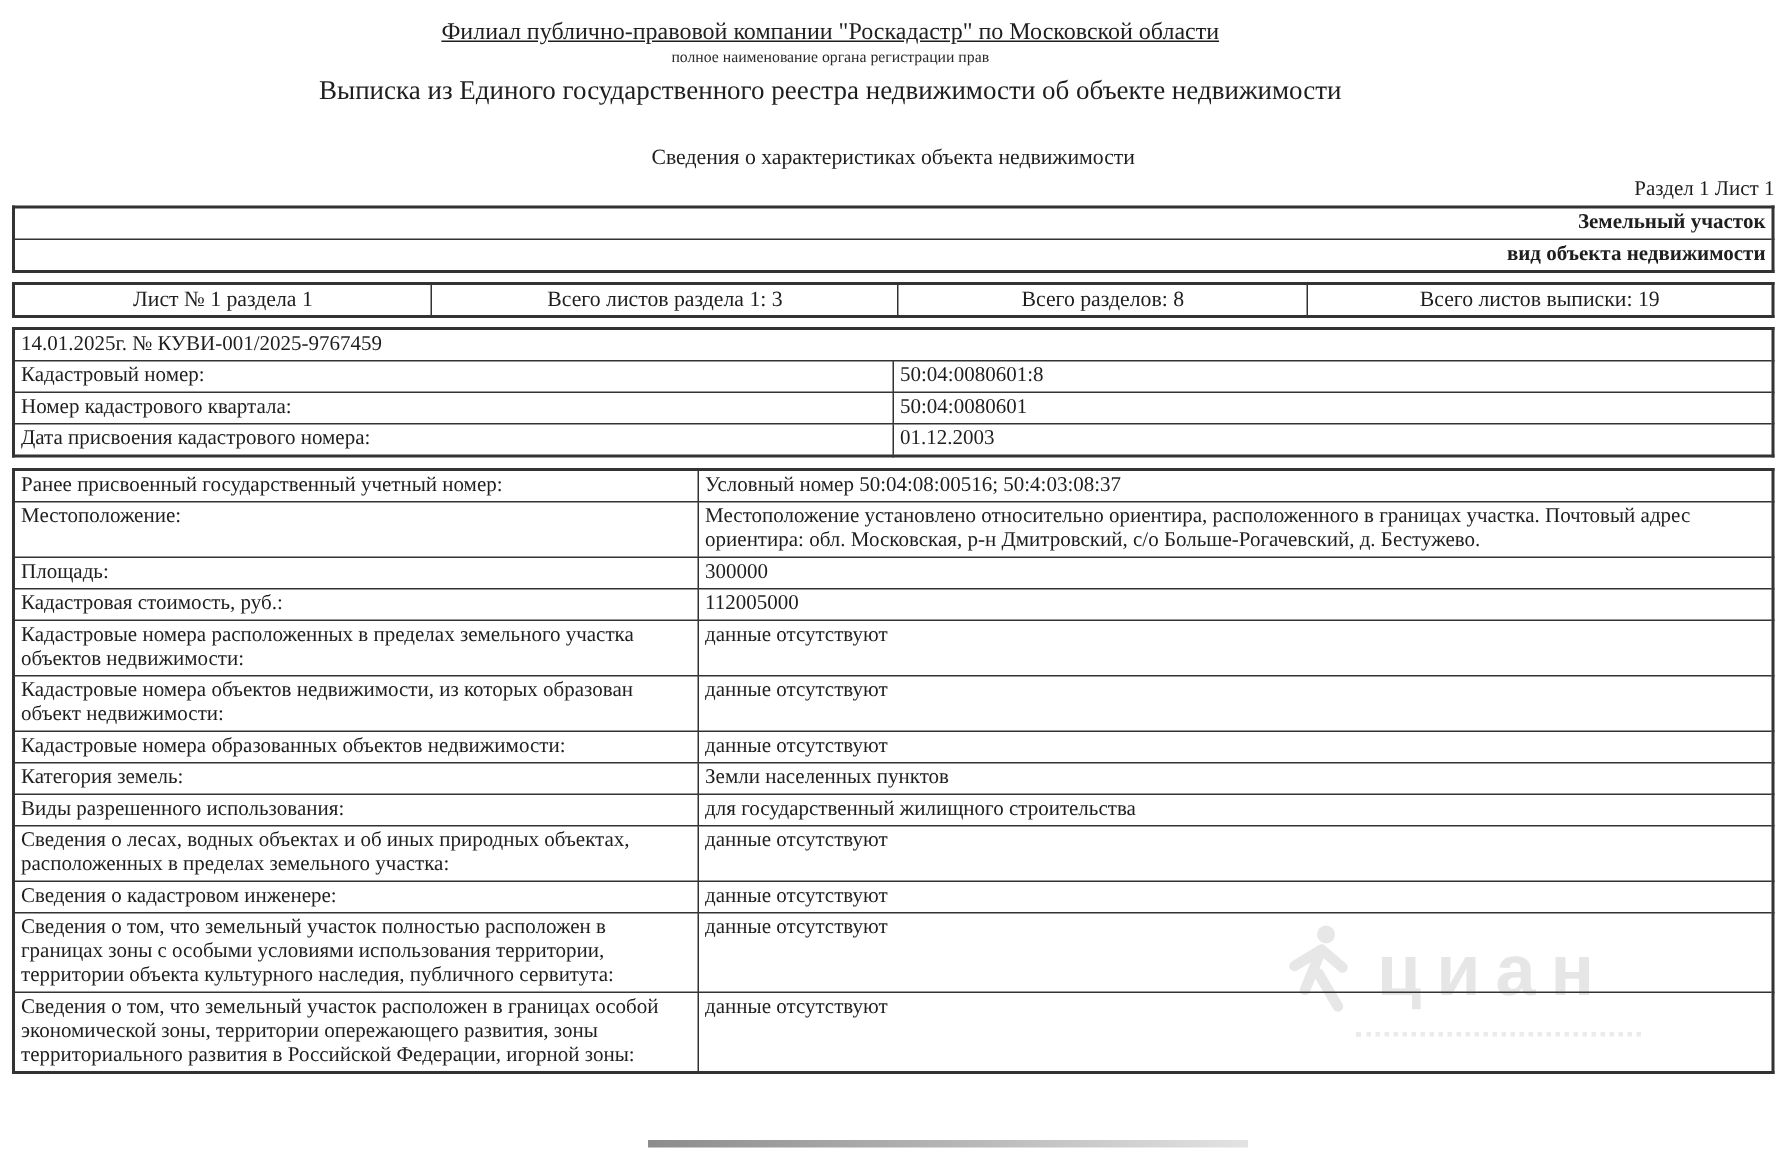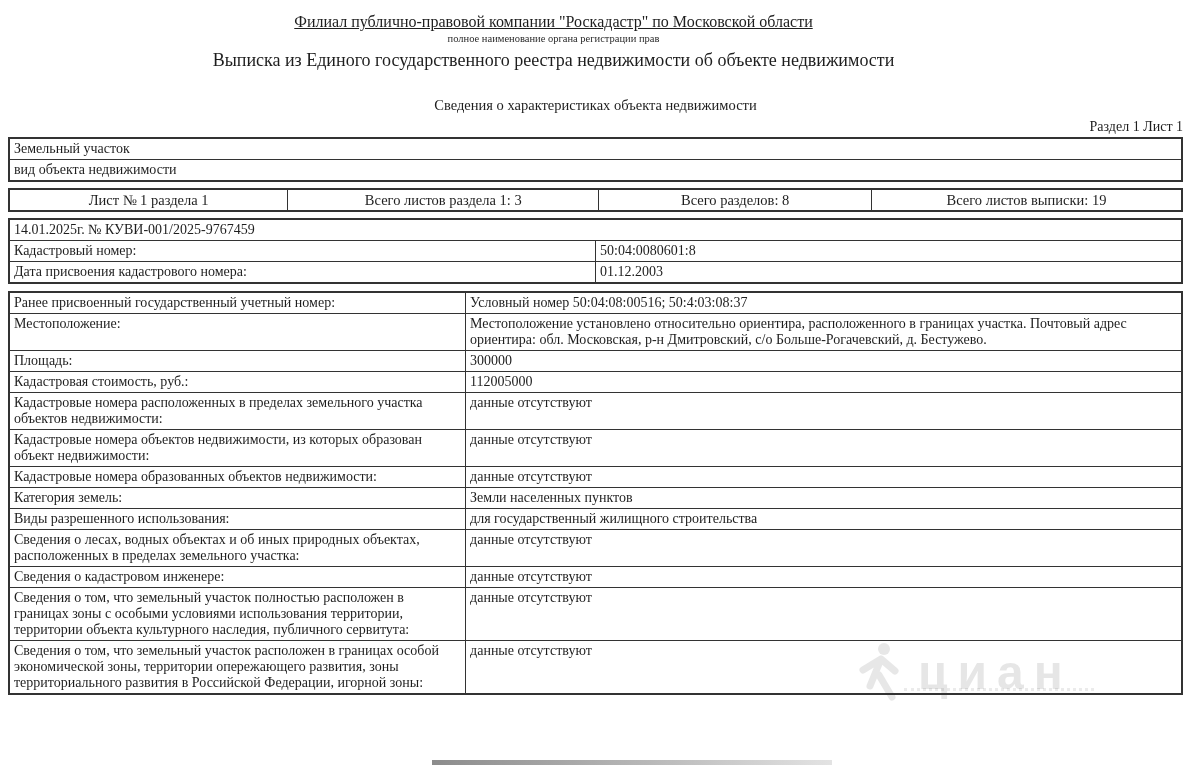--- a/index.html
+++ b/index.html
@@ -23,39 +23,39 @@
   
   table{width:100%;border-collapse:collapse;table-layout:fixed;}
   .tbl{border:2px solid #333;}
   .tbl td{
     border:1.5px solid #333;
     font-size:14px;line-height:16px;
     padding:2px 4px;vertical-align:top;
     overflow:hidden;
   }
   .obj-table{margin-top:2px;}
-  .obj-table td{text-align:left;padding:2px 4px;}
+  .obj-table td{text-align:right;padding:2px 4px;font-weight:bold;}
   .obj-value{font-size:14.5px;}
   .obj-caption{font-size:14px;}
 
   .sheet-table{margin-top:6px;}
   .sheet-table td{text-align:center;font-size:14.5px;padding:2px 4px;}
   .sheet-c1{width:23.7%;}
   .sheet-c2{width:26.6%;}
   .sheet-c3{width:23.2%;}
   .sheet-c4{width:26.5%;}
 
   .cad-table{margin-top:6px;}
   .det-table{margin-top:7px;}
   .label-col{width:37.6%;}
   td.row-label{padding-right:10px;}
 
   
   .watermark{
-    position:absolute;left:856px;top:640px;
+    position:absolute;left:856px;top:614px;
     display:flex;align-items:center;gap:16px;
     pointer-events:none;user-select:none;
   }
   .wm-brand{
     font-family:"Liberation Sans", sans-serif;
     font-weight:bold;font-size:48px;line-height:48px;
     letter-spacing:10px;color:rgba(60,60,60,0.13);
   }
   .wm-tagline{
     position:absolute;left:904px;top:688px;width:190px;height:0;
@@ -104,20 +104,24 @@
     </table>
 
   <table class="tbl cad-table">
     <tbody>
         <tr>
       <td colspan="2">14.01.2025г. № КУВИ-001/2025-9767459</td>
     </tr>
     <tr>
       <td class="label-col row-label">Кадастровый номер:</td>
       <td class="row-value">50:04:0080601:8</td>
+    </tr>
+    <tr>
+      <td class="label-col row-label">Номер кадастрового квартала:</td>
+      <td class="row-value">50:04:0080601</td>
     </tr>
     <tr>
       <td class="label-col row-label">Дата присвоения кадастрового номера:</td>
       <td class="row-value">01.12.2003</td>
     </tr>
   </tbody>
     </table>
 
   <table class="tbl det-table">
     <tbody>

